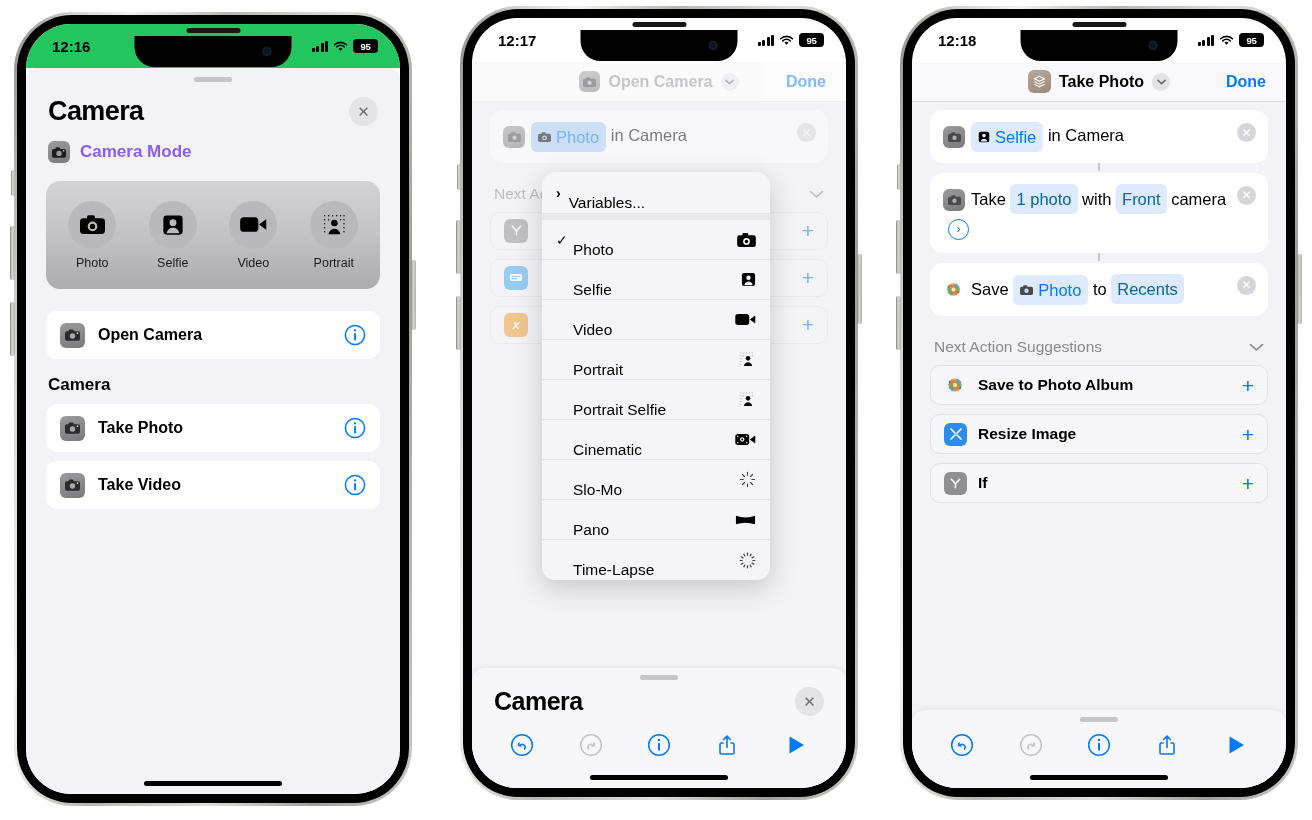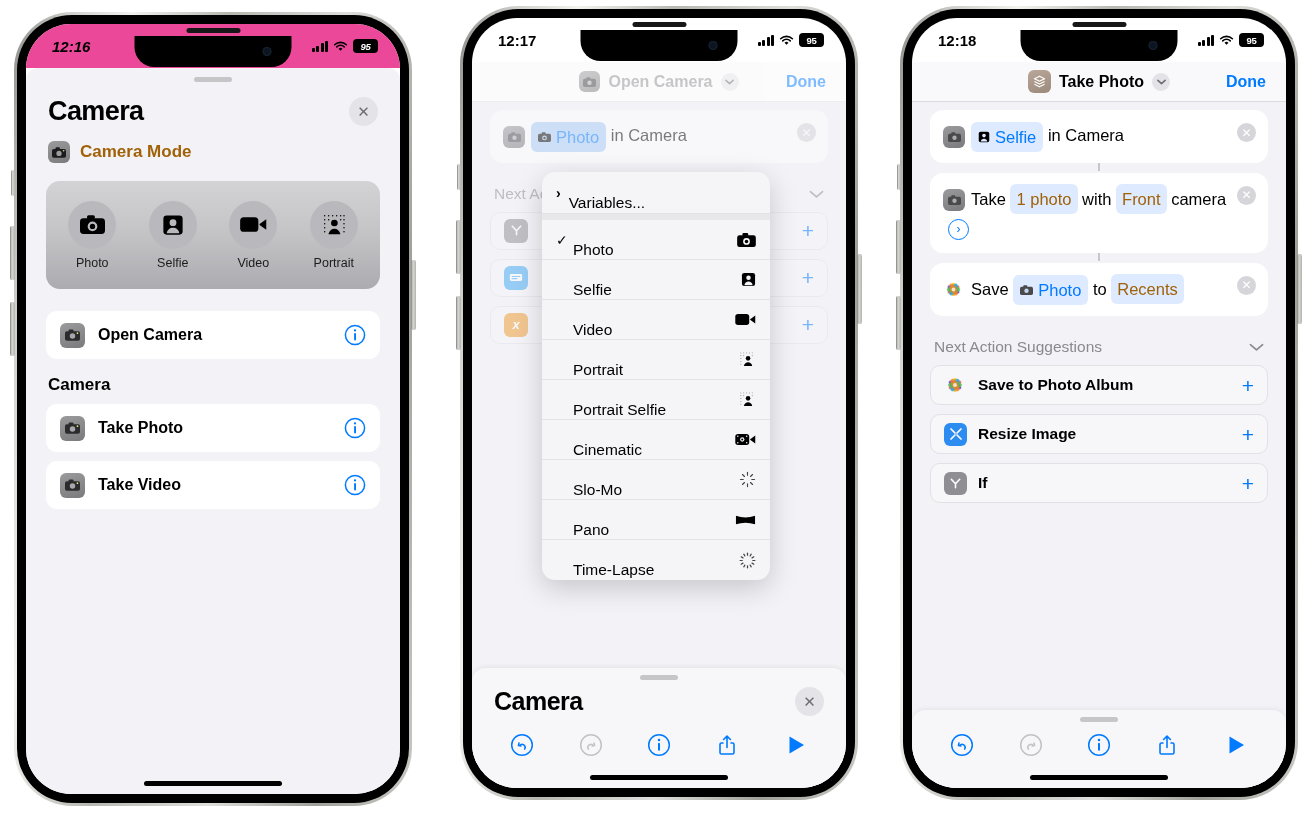--- a/index.html
+++ b/index.html
@@ -48,21 +48,21 @@
   .notch .speaker { position: absolute; left: 50%; transform: translateX(-50%); top: -8px; width: 54px; height: 5px; background: #171717; border-radius: 3px; }
   .notch .cam { position: absolute; right: 20px; top: 11px; width: 9px; height: 9px; border-radius: 50%; background: #0c1520; box-shadow: inset 0 0 2px #2a3b52; }
 
   
   .statusbar {
     position: relative; height: 44px; z-index: 30;
     display: flex; align-items: center; justify-content: space-between;
     padding: 0 22px 0 26px;
     font-size: 15px; font-weight: bold; color: #000;
   }
-  .statusbar.dim { background: #ec4899; font-style: italic; }
+  .statusbar.dim { background: #22c55e; }
   .sb-right { display: flex; align-items: center; gap: 5px; }
   .bars { display: flex; align-items: flex-end; gap: 1.5px; height: 11px; }
   .bars i { display: block; width: 3px; background: #000; border-radius: 1px; }
   .bars i:nth-child(1){height:4px}.bars i:nth-child(2){height:6px}
   .bars i:nth-child(3){height:8.5px}.bars i:nth-child(4){height:11px}
   .wifi { width: 15px; height: 11px; }
   .batt {
     min-width: 25px; height: 14px; border-radius: 4px; background: #000; color: #fff;
     font-size: 9.5px; font-weight: bold; display: flex; align-items: center; justify-content: center;
     padding: 0 3px; letter-spacing: -0.2px;
@@ -91,21 +91,21 @@
   .sheet1-head {
     display: flex; align-items: center; justify-content: space-between;
     padding: 14px 22px 0 22px;
   }
   .sheet1-title { font-size: 27px; font-weight: bold; color: #000; letter-spacing: -0.6px; }
   .close-circ {
     width: 29px; height: 29px; border-radius: 50%; background: #e4e4e8;
     display: flex; align-items: center; justify-content: center; color: #6d6d72; font-size: 15px;
   }
   .mode-row { display: flex; align-items: center; gap: 10px; padding: 14px 22px 0 22px; }
-  .mode-row .lbl { font-size: 17px; font-weight: bold; color: #a16207; }
+  .mode-row .lbl { font-size: 17px; font-weight: bold; color: #8b5cf6; }
   .picker {
     margin: 18px 20px 0 20px; height: 108px; border-radius: 14px;
     background: linear-gradient(180deg,#d3d3d6 0%,#c5c5c8 45%,#acacb0 100%);
     display: flex; align-items: center; justify-content: space-around; padding: 0 6px;
   }
   .pick-item { display: flex; flex-direction: column; align-items: center; gap: 7px; }
   .pick-circ {
     width: 48px; height: 48px; border-radius: 50%; background: #b9b9bd;
     display: flex; align-items: center; justify-content: center;
   }
@@ -143,21 +143,21 @@
     position: absolute; right: 12px; top: 13px; width: 19px; height: 19px;
     border-radius: 50%; background: #d6d6da; display: flex;
     align-items: center; justify-content: center; color: #fff; font-size: 12px; line-height: 1;
   }
   .chip {
     display: inline-flex; align-items: center; gap: 5px; vertical-align: middle;
     padding: 1px 7px; border-radius: 6px; background: #ddeaff; color: #007aff;
     font-weight: normal; white-space: nowrap;
   }
   .chip.dark { background: #a9cdf7; }
-  .chip-plain { display: inline-block; padding: 1px 6px; border-radius: 6px; background: #ddeaff; color: #a16207; vertical-align: baseline; }
+  .chip-plain { display: inline-block; padding: 1px 6px; border-radius: 6px; background: #ddeaff; color: #0369a1; vertical-align: baseline; }
   .inline-ico { display: inline-flex; vertical-align: middle; margin-right: 6px; }
   .chev-circ {
     display: inline-flex; align-items: center; justify-content: center; vertical-align: middle;
     width: 21px; height: 21px; border-radius: 50%; border: 1.6px solid #007aff; color: #007aff;
     font-size: 12px; margin-left: 5px;
   }
   .connector { width: 1.5px; height: 8px; background: #c7c7cc; margin: -10px auto 2px auto; }
 
   .sugg-hdr {
     display: flex; align-items: center; justify-content: space-between;

